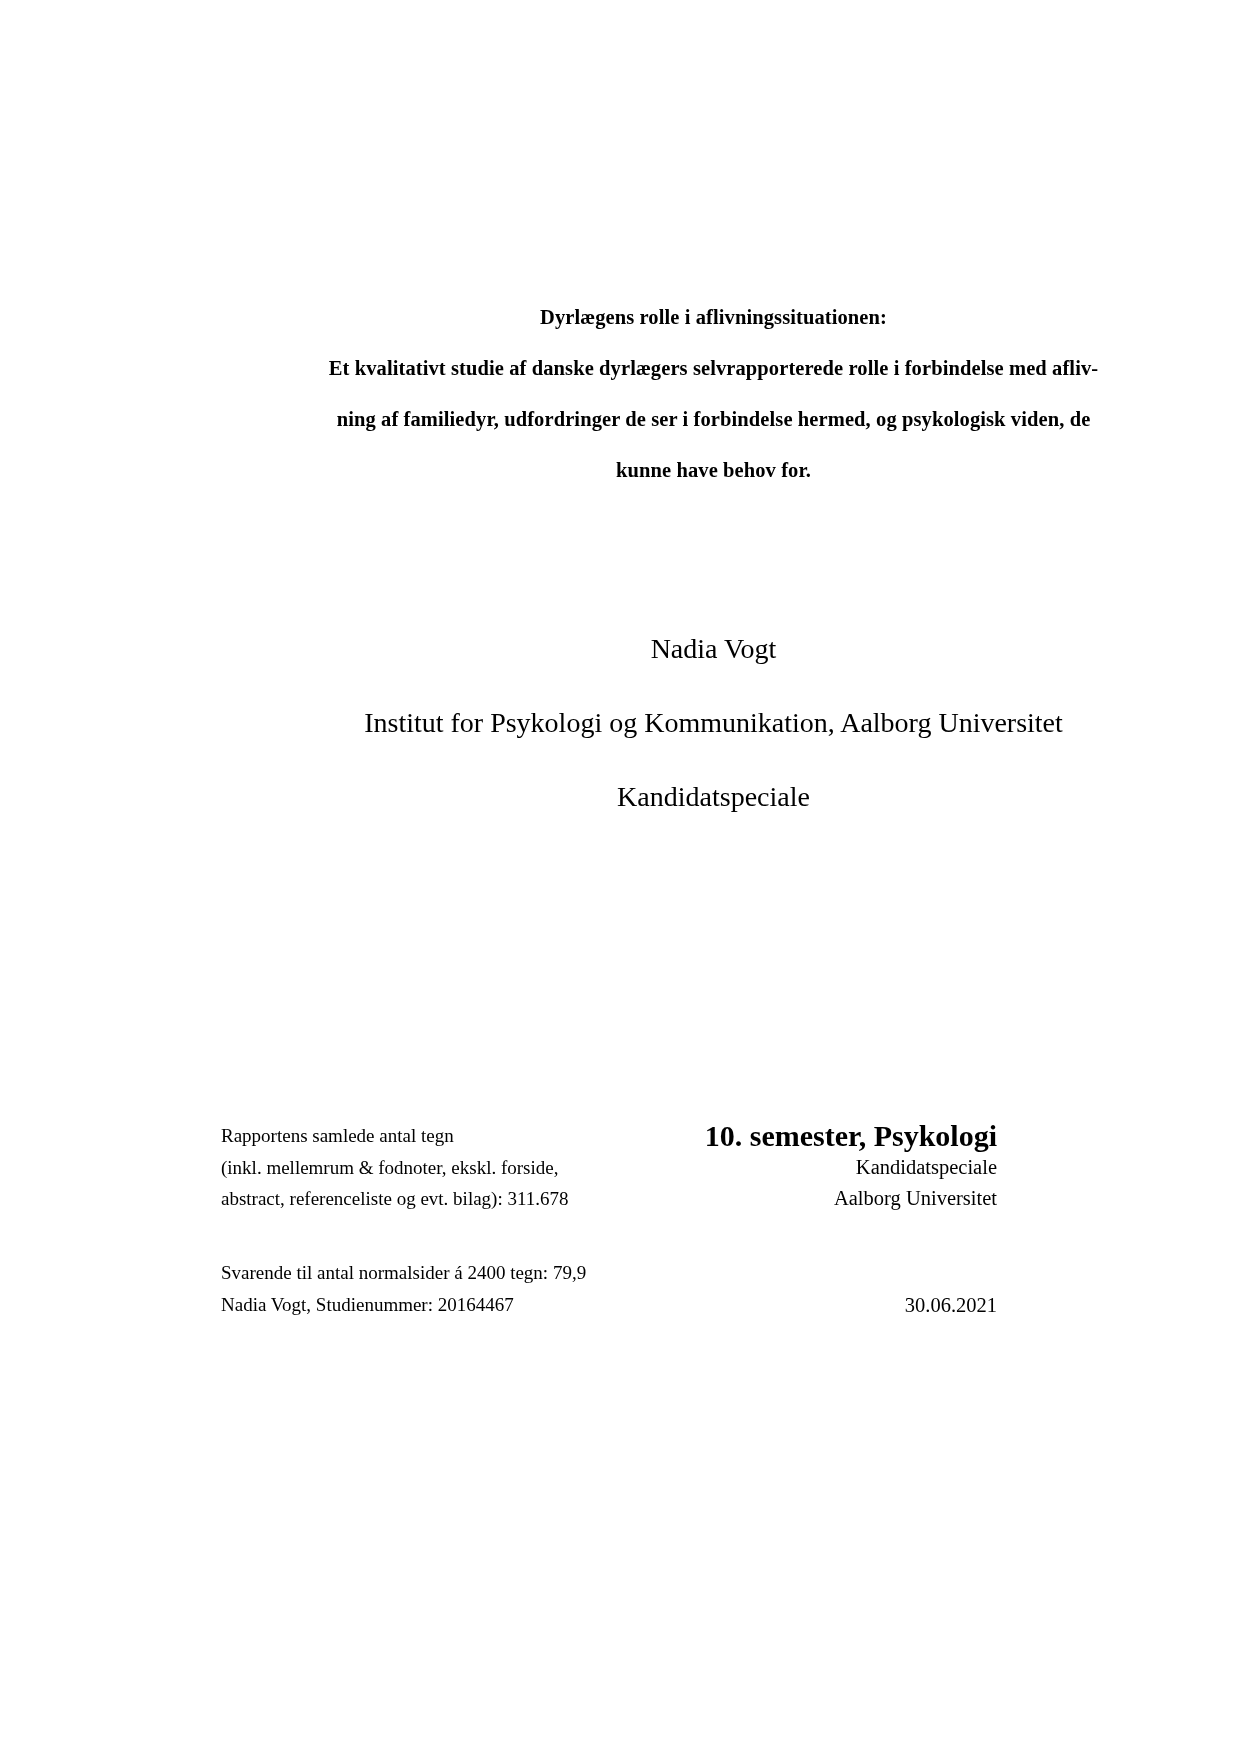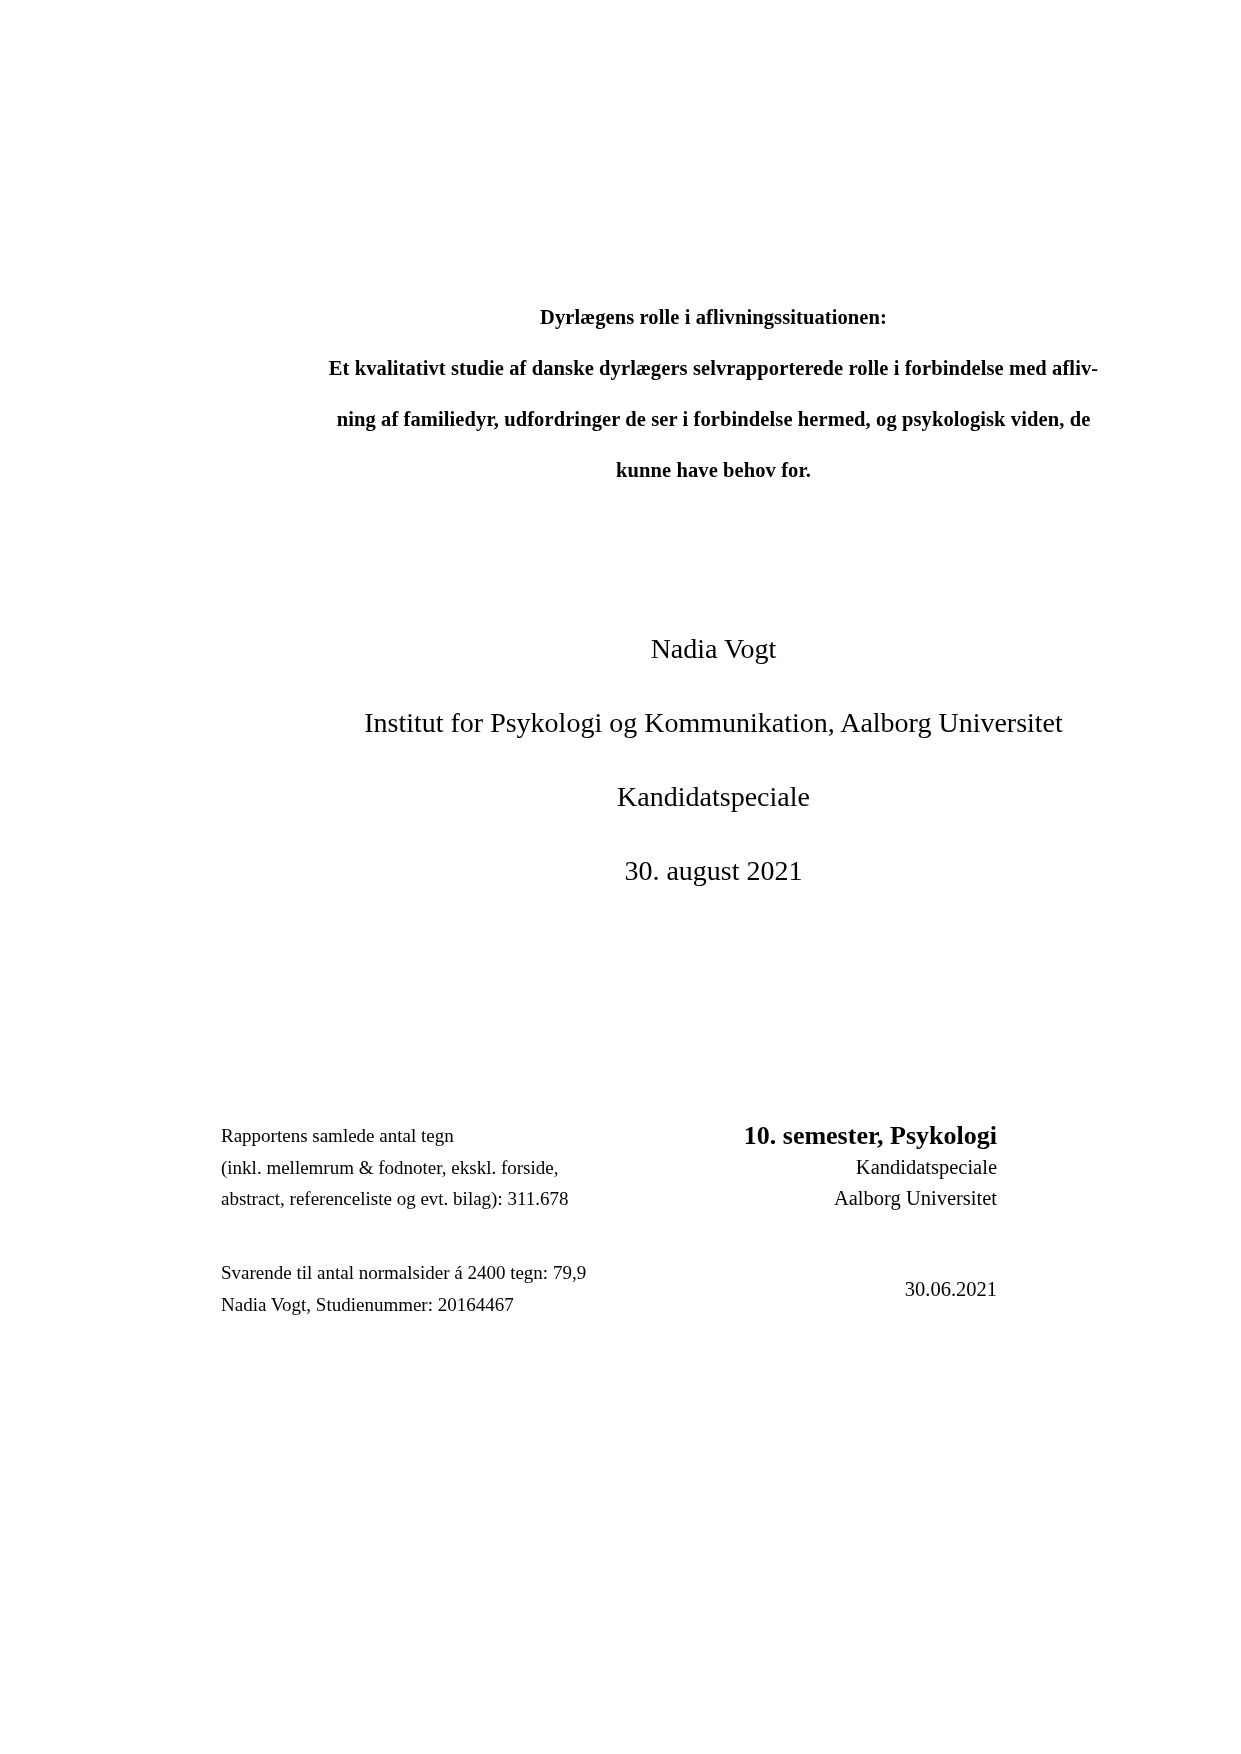--- a/index.html
+++ b/index.html
@@ -76,30 +76,30 @@
     white-space: nowrap;
   }
   .footer-right {
     text-align: right;
     font-size: 20.5px;
     line-height: 31.5px;
     white-space: nowrap;
   }
   .footer-right .semester {
     font-weight: bold;
-    font-size: 26px;
+    font-size: 30px;
     line-height: 31.5px;
     display: block;
   }
   .footer-gap {
     height: 42px;
   }
   .footer-row-2 {
     display: flex;
-    align-items: center;
+    align-items: flex-end;
     justify-content: space-between;
   }
   .footer-row-2 .footer-left { line-height: 32px; }
   .footer-row-2 .footer-right { line-height: 32px; }
   .fl-line { display: block; }
 </style>
 </head>
 <body>
 
 <div class="page">
@@ -108,21 +108,20 @@
     <div class="title-line">Dyrlægens rolle i aflivningssituationen:</div>
     <div class="title-line wrap">Et kvalitativt studie af danske dyrlægers selvrapporterede rolle i forbindelse med afliv-</div>
     <div class="title-line wrap">ning af familiedyr, udfordringer de ser i forbindelse hermed, og psykologisk viden, de</div>
     <div class="title-line">kunne have behov for.</div>
   </div>
 
   <div class="author-block">
     <div class="author-line">Nadia Vogt</div>
     <div class="author-line">Institut for Psykologi og Kommunikation, Aalborg Universitet</div>
     <div class="author-line">Kandidatspeciale</div>
-    <div class="author-line">30. august 2021</div>
   </div>
 
   <div class="footer-block">
 
     <div class="footer-row">
       <div class="footer-left">
         <span class="fl-line">Rapportens samlede antal tegn</span>
         <span class="fl-line">(inkl. mellemrum &amp; fodnoter, ekskl. forside,</span>
         <span class="fl-line">abstract, referenceliste og evt. bilag): 311.678</span>
       </div>

